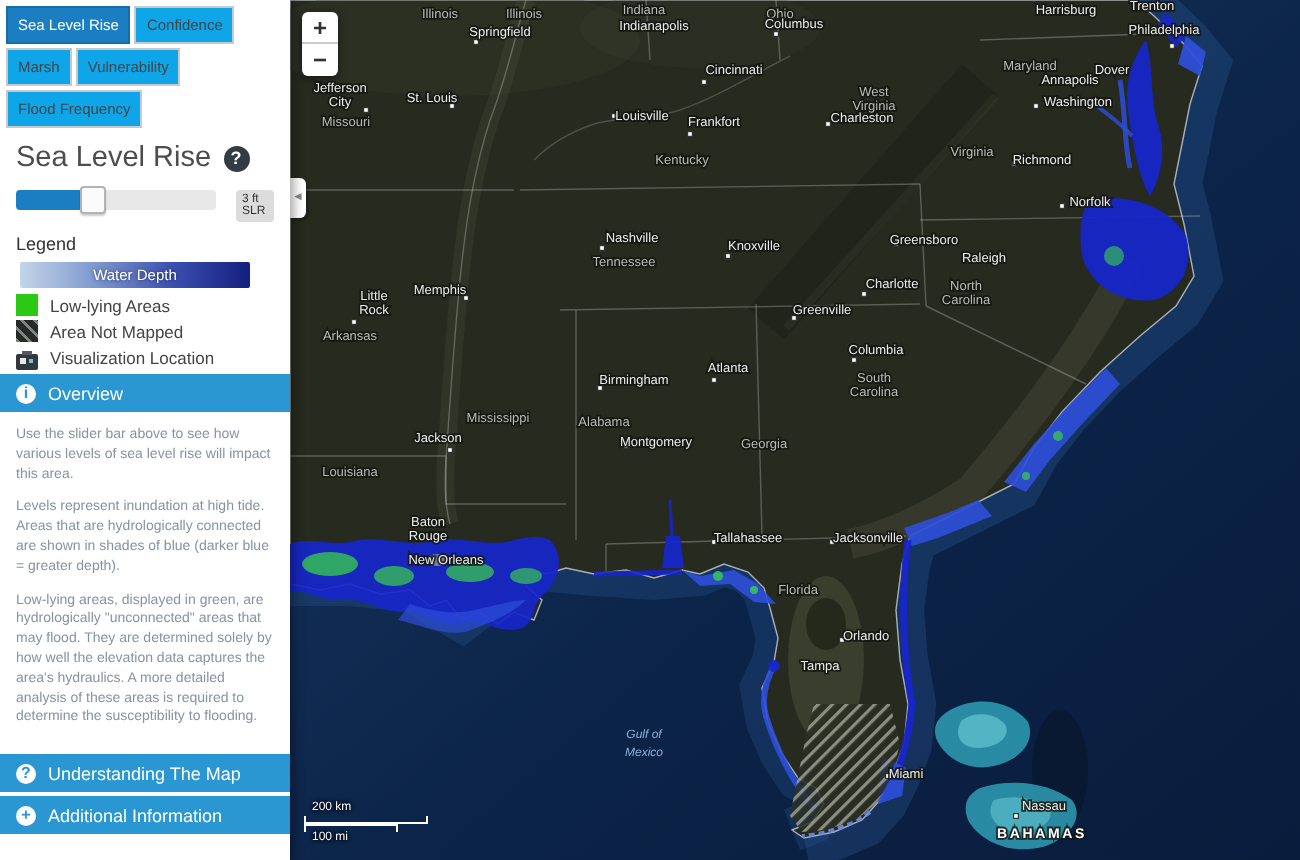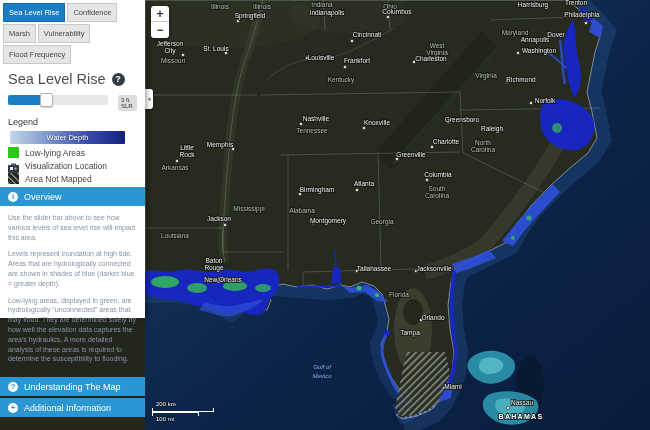--- a/index.html
+++ b/index.html
@@ -1,23 +1,23 @@
 <!DOCTYPE html>
 <html><head>
 <meta charset="utf-8">
 <style>
   html,body{margin:0;padding:0;background:#000;}
   *{box-sizing:border-box;font-family:"Liberation Sans",sans-serif;}
   #app{position:relative;width:650px;height:430px;overflow:hidden;background:#23261d;}
 
   
-  #sidebar{position:absolute;left:0;top:0;width:145px;height:318px;background:#fff;z-index:5;
+  #sidebar{position:absolute;left:0;top:0;width:145px;height:430px;background:#fff;z-index:5;
            box-shadow:2px 0 5px rgba(0,0,0,.35);}
   .tabs{padding:2px 2px 0 2px;display:flex;flex-wrap:wrap;}
-  .tab{font-size:7.5px;color:#444;background:#e5e5e5;border:1px solid #c9c9c9;
+  .tab{font-size:7.5px;color:#444;background:#0ea5e9;border:1px solid #c9c9c9;
        padding:4px 5px;margin:1px;cursor:pointer;white-space:nowrap;}
   .tab.active{background:#1b7ec2;border-color:#176da8;color:#fff;}
   .panel-title-row{display:flex;align-items:center;padding:6px 8px 2px 8px;}
   .panel-title{font-size:14.5px;color:#4d4d4d;}
   .help-circle{width:13px;height:13px;border-radius:50%;background:#333c44;color:#fff;
                font-size:9px;font-weight:bold;text-align:center;line-height:13px;margin-left:6px;}
   .slider-row{position:relative;height:16px;margin:4px 8px 2px 8px;}
   .slider-track{position:absolute;left:0;top:2px;width:100px;height:10px;background:#e8e8e8;border-radius:2px;}
   .slider-fill{position:absolute;left:0;top:2px;width:34px;height:10px;background:#1b7ec2;border-radius:2px 0 0 2px;}
   .slider-handle{position:absolute;left:32px;top:0;width:13px;height:14px;background:#fbfbfb;
@@ -311,34 +311,34 @@
     </div>
 
     <div class="legend-title">Legend</div>
     <div class="wd-bar">Water Depth</div>
 
     <div class="leg-item">
       <span class="leg-swatch sw-green"></span>
       <span class="leg-label">Low-lying Areas</span>
     </div>
     <div class="leg-item">
+      <span class="leg-swatch sw-hatch"></span>
+      <span class="leg-label">Area Not Mapped</span>
+    </div>
+    <div class="leg-item">
       <span class="leg-swatch">
         <svg width="11" height="11" viewBox="0 0 11 11">
             <rect x="0" y="2" width="11" height="8" rx="1" fill="#33383c"></rect>
             <rect x="2" y="4" width="3" height="3" fill="#e8e8e8"></rect>
             <rect x="6.5" y="4.5" width="2" height="2" fill="#6fc3e0"></rect>
             <rect x="3" y="0.5" width="5" height="2" fill="#55595e"></rect>
           </svg>
       </span>
       <span class="leg-label">Visualization Location</span>
     </div>
-    <div class="leg-item">
-      <span class="leg-swatch sw-hatch"></span>
-      <span class="leg-label">Area Not Mapped</span>
-    </div>
 
     <div class="acc-header">
       <span class="acc-ic">i</span>
       <span>Overview</span>
     </div>
     <div class="acc-body">
       <p>Use the slider bar above to see how various levels of sea level rise will impact this area.</p>
       <p>Levels represent inundation at high tide. Areas that are hydrologically connected are shown in shades of blue (darker blue = greater depth).</p>
       <p>Low-lying areas, displayed in green, are hydrologically "unconnected" areas that may flood. They are determined solely by how well the elevation data captures the area's hydraulics. A more detailed analysis of these areas is required to determine the susceptibility to flooding.</p>
     </div>

